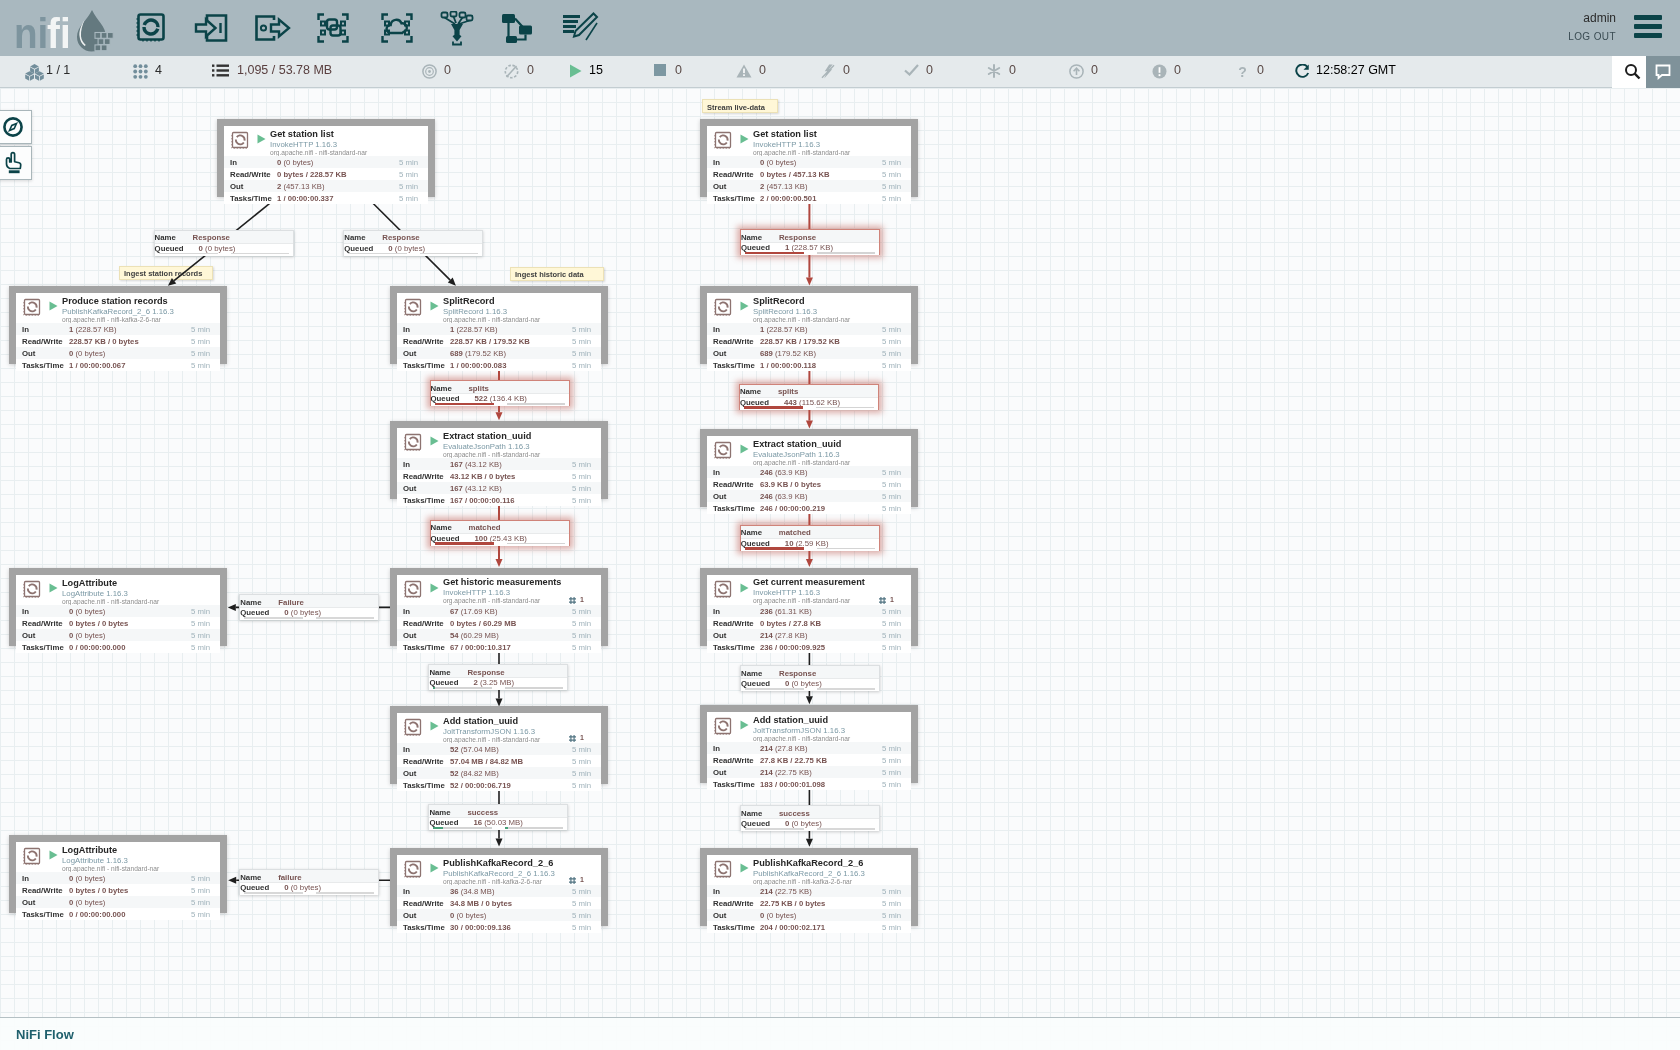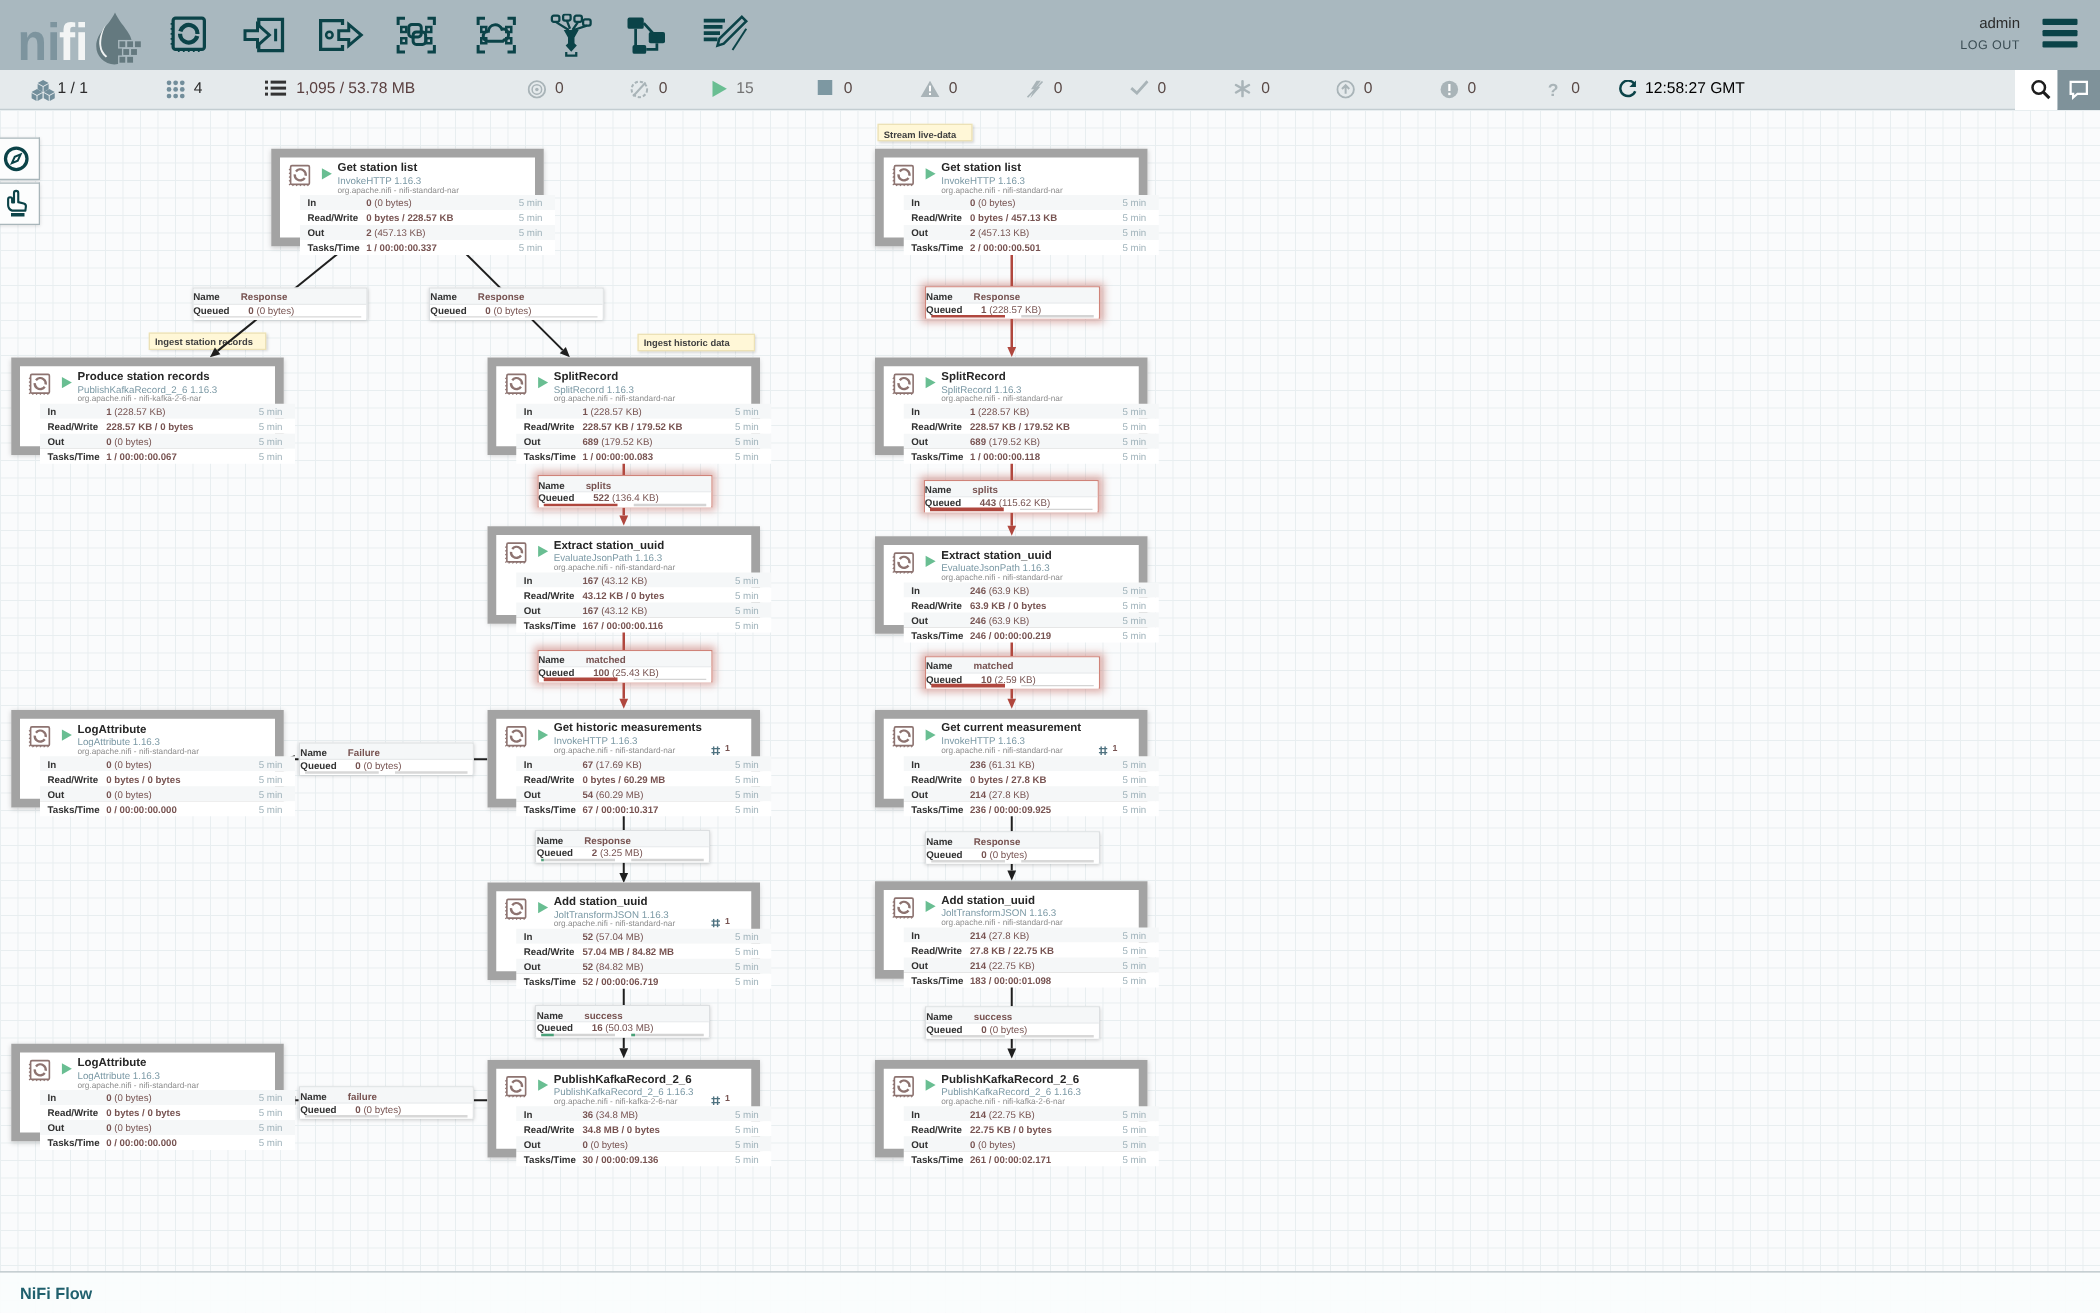--- a/index.html
+++ b/index.html
@@ -18,21 +18,21 @@
 .burger { position:absolute; right:18px; top:15px; width:28px; }
 .burger div { height:4.5px; background:#0b4348; margin-bottom:4.5px; border-radius:1px; }
 .proc { position:absolute; background:#fff; border:7px solid #a3a3a3; box-shadow:0 1px 4px rgba(0,0,0,0.18); }
 .picon { position:absolute; left:6px; top:5px; }
 .pplay { position:absolute; left:33px; top:8px; }
 .ptitle { position:absolute; left:46px; top:2.5px; font-size:9.2px; font-weight:bold; color:#262626; white-space:nowrap; }
 .ptype { position:absolute; left:46px; top:13.5px; font-size:7.8px; color:#7b99a5; white-space:nowrap; }
 .pnar { position:absolute; left:46px; top:22.5px; font-size:6.6px; color:#8c8c8c; white-space:nowrap; }
 .pbadge { position:absolute; right:25px; top:22px; }
 .pbadgenum { position:absolute; right:17px; top:21px; font-size:7px; font-weight:bold; color:#775351; }
-.prow { position:absolute; left:16px; width:100%; height:12px; }
+.prow { position:absolute; left:0; width:100%; height:12px; }
 .prl { position:absolute; left:6px; top:2px; font-size:7.8px; font-weight:bold; color:#323232; }
 .prv { position:absolute; left:53px; top:2px; font-size:7.7px; color:#775351; white-space:nowrap; }
 .prv b { font-weight:bold; }
 .prm { position:absolute; right:10px; top:2px; font-size:7.8px; color:#a0b3bb; }
 .clabel { position:absolute; background:#fff; border:1px solid #dcdfe1; box-shadow:0 1px 3px rgba(0,0,0,0.2); }
 .clabel.red { border:1px solid #cf8379; box-shadow:0 0 6px 3px rgba(186,85,74,0.45); }
 .clrow1 { position:absolute; left:0; top:0; width:100%; height:13px; background:#f5f7f8; border-bottom:1px solid #e8eaeb; }
 .clrow2 { position:absolute; left:0; top:13px; width:100%; height:12px; background:#fff; }
 .cln { position:absolute; left:0; top:2.5px; font-size:7.8px; font-weight:bold; color:#323232; }
 .clrow2 .cln { top:0px; }
@@ -588,21 +588,21 @@
       <span class="prv"><b>22.75 KB / 0 bytes</b></span>
       <span class="prm">5 min</span>
     </div>
     <div class="prow" style="top:54px;background:#f5f7f8">
       <span class="prl">Out</span>
       <span class="prv"><b>0 </b>(0 bytes)</span>
       <span class="prm">5 min</span>
     </div>
     <div class="prow" style="top:66px;background:#fff">
       <span class="prl">Tasks/Time</span>
-      <span class="prv"><b>261 / 00:00:02.171</b></span>
+      <span class="prv"><b>204 / 00:00:02.171</b></span>
       <span class="prm">5 min</span>
     </div>
   </div>
 <div class="clabel" style="left:153.6px;top:229.8px;width:140px;height:26px">
     <div class="clrow1">
       <span class="cln">Name</span>
       <span class="clv">Response</span>
     </div>
     <div class="clrow2">
       <span class="cln">Queued</span>
@@ -934,21 +934,21 @@
         <path d="M2.5 13 L12.5 2" stroke-width="1.6"></path>
       </g>
     </svg>
   </div>
 <div class="snum" style="left:527px;color:#5a4a47">0</div>
 <div class="sicon" style="left:569px;top:64px">
     <svg width="13" height="14" viewBox="0 0 13 14">
       <path d="M1 0.5 L12.5 7 L1 13.5 Z" fill="#69be92"></path>
     </svg>
   </div>
-<div class="snum" style="left:589px;color:#737373">15</div>
+<div class="snum" style="left:589px;color:#000000">15</div>
 <div class="sicon" style="left:654px;top:64px">
     <svg width="12" height="12" viewBox="0 0 12 12">
       <rect width="12" height="12" fill="#7d98a2"></rect>
     </svg>
   </div>
 <div class="snum" style="left:675px;color:#5a4a47">0</div>
 <div class="sicon" style="left:736px;top:64px">
     <svg width="16" height="14" viewBox="0 0 16 14">
       <path d="M8 0.5 L15.5 13.5 H0.5 Z" fill="#a9b4b8"></path>
       <rect x="7.2" y="4.5" width="1.6" height="4.6" fill="#fff"></rect>

